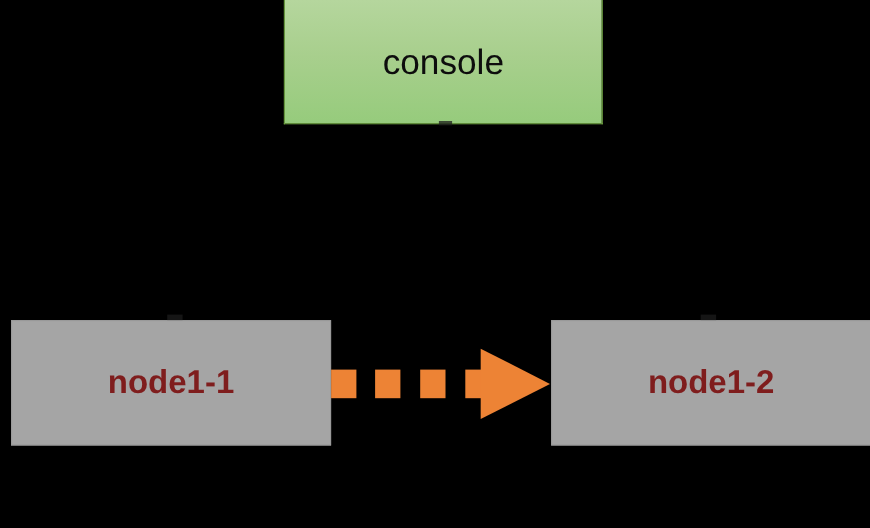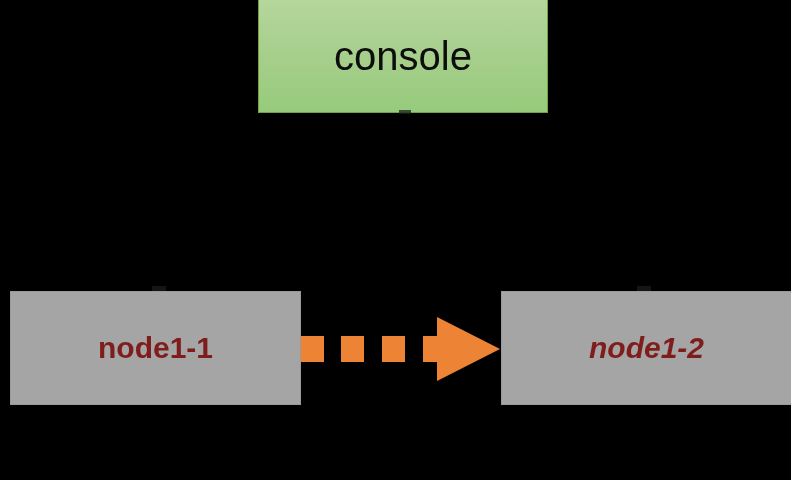--- a/index.html
+++ b/index.html
@@ -27,41 +27,41 @@
     height: 113px;
     box-sizing: border-box;
     background: linear-gradient(to bottom, #b5d69d 0%, #a8cf8d 45%, #96cb7c 100%);
     border: 1px solid #6fa342;
     border-top: none;
     display: flex;
     align-items: center;
     justify-content: center;
   }
   .console-label {
-    font-size: 40px;
+    font-size: 32px;
     font-weight: 400;
     color: #0d0d0d;
     line-height: 1;
     letter-spacing: 0px;
   }
 
   
   .node-box {
     position: absolute;
     top: 291px;
     height: 114px;
     box-sizing: border-box;
     background: #a5a5a5;
     border: 1px solid #9a9a9a;
     display: flex;
     align-items: center;
     justify-content: center;
   }
   .node-left  { left: 10px;  width: 291px; }
-  .node-right { left: 501px; width: 291px; font-style: italic; }
+  .node-right { left: 501px; width: 291px; }
   .node-label {
     font-size: 30px;
     font-weight: bold;
     color: #7f1d1d;
     line-height: 1;
     letter-spacing: 0px;
   }
 
   
   .artifact {

